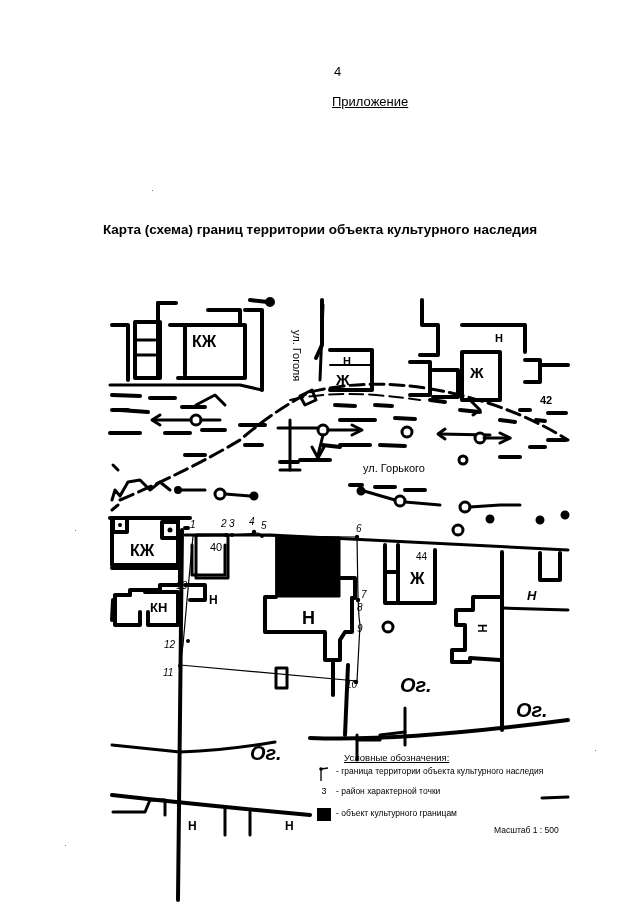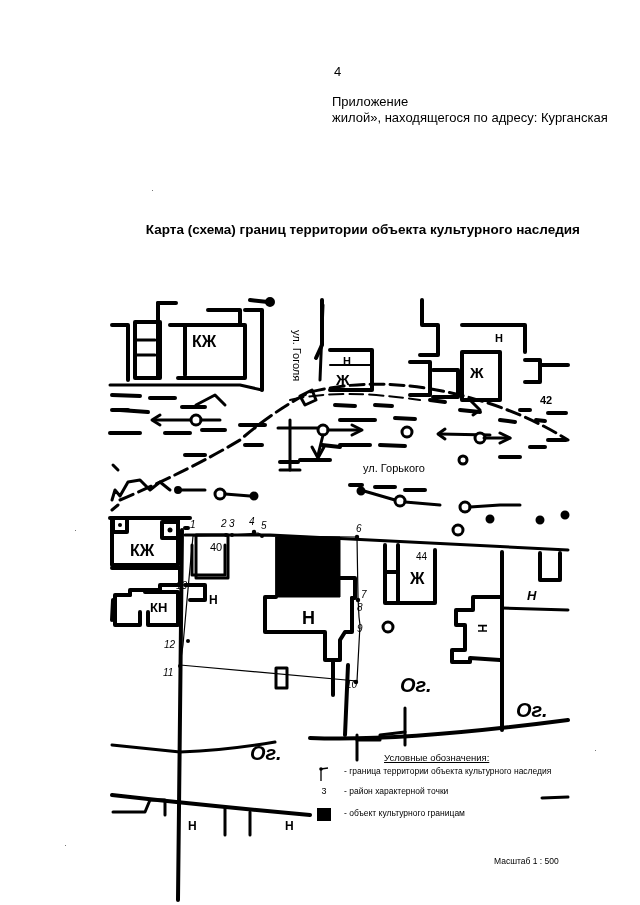--- a/index.html
+++ b/index.html
@@ -1,42 +1,41 @@
 <!DOCTYPE html>
 <html><head>
 <meta charset="utf-8">
 <style>
   html, body { margin: 0; padding: 0; background: #ffffff; }
   body { width: 640px; height: 905px; position: relative; overflow: hidden;
          font-family: "Liberation Sans", sans-serif; color: #000; }
   .page-number { position: absolute; left: 334px; top: 64px; font-size: 13px; }
   .appendix { position: absolute; left: 332px; top: 94px; width: 290px;
               font-size: 13px; line-height: 16px; }
-  .appendix div { white-space: nowrap; }
-  .title { position: absolute; left: 60px; top: 221px; width: 520px; text-align: right;
+  .appendix div { white-space: nowrap; text-decoration: underline; }
+  .title { position: absolute; left: 60px; top: 221px; width: 520px; text-align: center;
            font-size: 13.5px; font-weight: bold; line-height: 17px; }
   .title div { white-space: nowrap; }
   svg.map { position: absolute; left: 0; top: 0; }
   .lbl { font-family: "Liberation Sans", sans-serif; }
   .legend { position: absolute; left: 312px; top: 752px; width: 290px; font-size: 8.5px; }
-  .legend-title { position: absolute; left: 32px; top: 0; font-size: 9.5px; text-decoration: underline; white-space: nowrap; margin-left: 40px; }
+  .legend-title { position: absolute; left: 32px; top: 0; font-size: 9.5px; text-decoration: underline; white-space: nowrap; }
   .legend-row { position: absolute; left: 0; white-space: nowrap; }
   .legend-row .sym { position: absolute; left: 0; width: 24px; text-align: center; }
-  .legend-row .txt { position: absolute; left: 32px; }
-  .scale { position: absolute; left: 494px; top: 856px; font-size: 8.5px; white-space: nowrap; }
+  .legend-row .txt { position: absolute; left: 24px; }
+  .scale { position: absolute; left: 494px; top: 825px; font-size: 8.5px; white-space: nowrap; }
   .speck { position: absolute; width: 1px; height: 1px; background: #777; }
 </style>
 </head>
 <body>
 
 <div class="page-number">4</div>
 
 <div class="appendix">
   <div>Приложение</div>
-  <div>жилой», находящегося по адресу: Курганская</div>
 </div>
 
 <div class="title">
   <div>Карта (схема) границ территории объекта культурного наследия</div>
 </div>
 
 <svg class="map" width="640" height="905" viewBox="0 0 640 905">
   <g fill="none" stroke="#000" stroke-linecap="round" stroke-linejoin="round">
 
     <g stroke-width="4">

